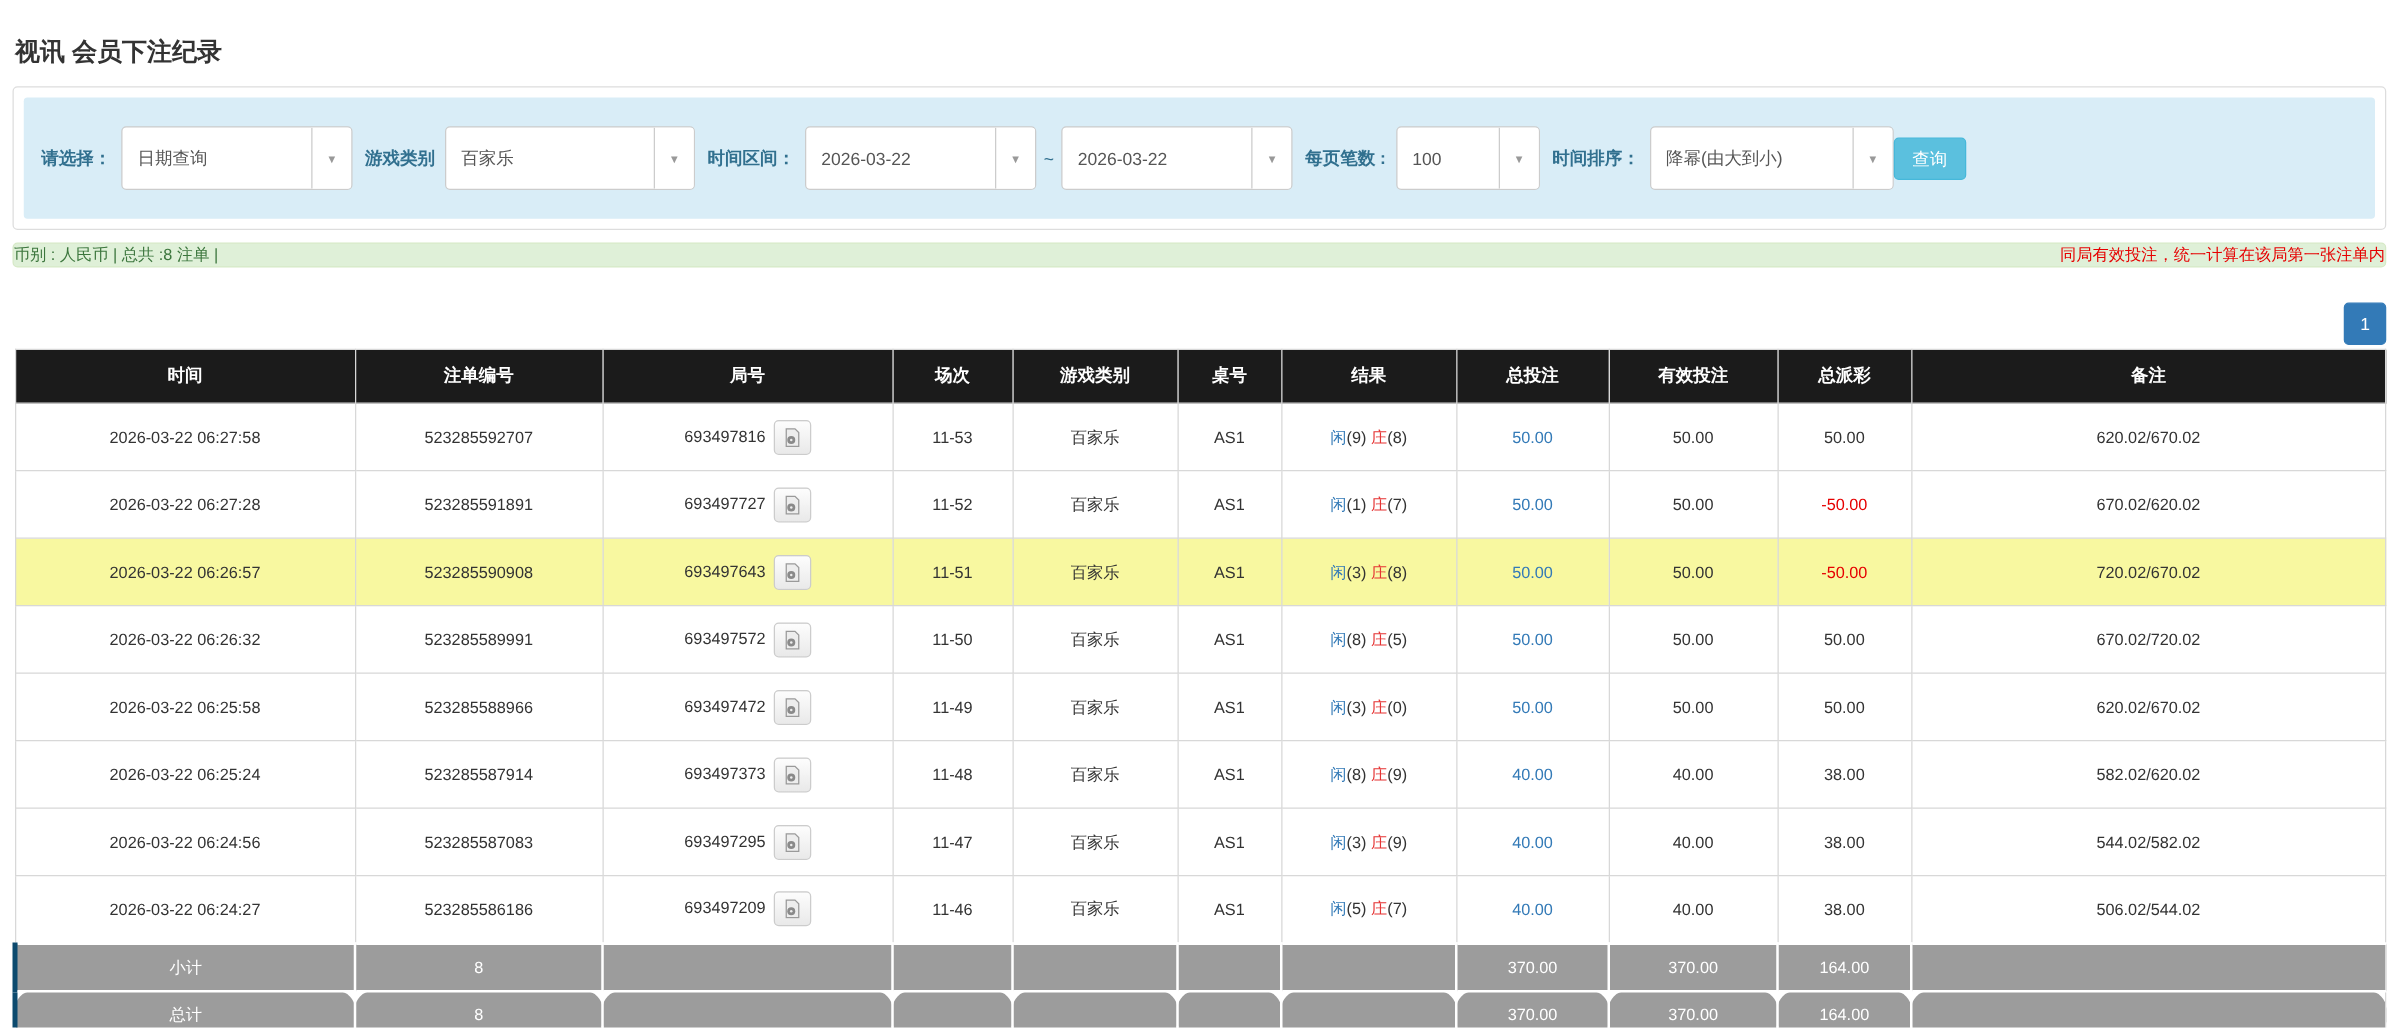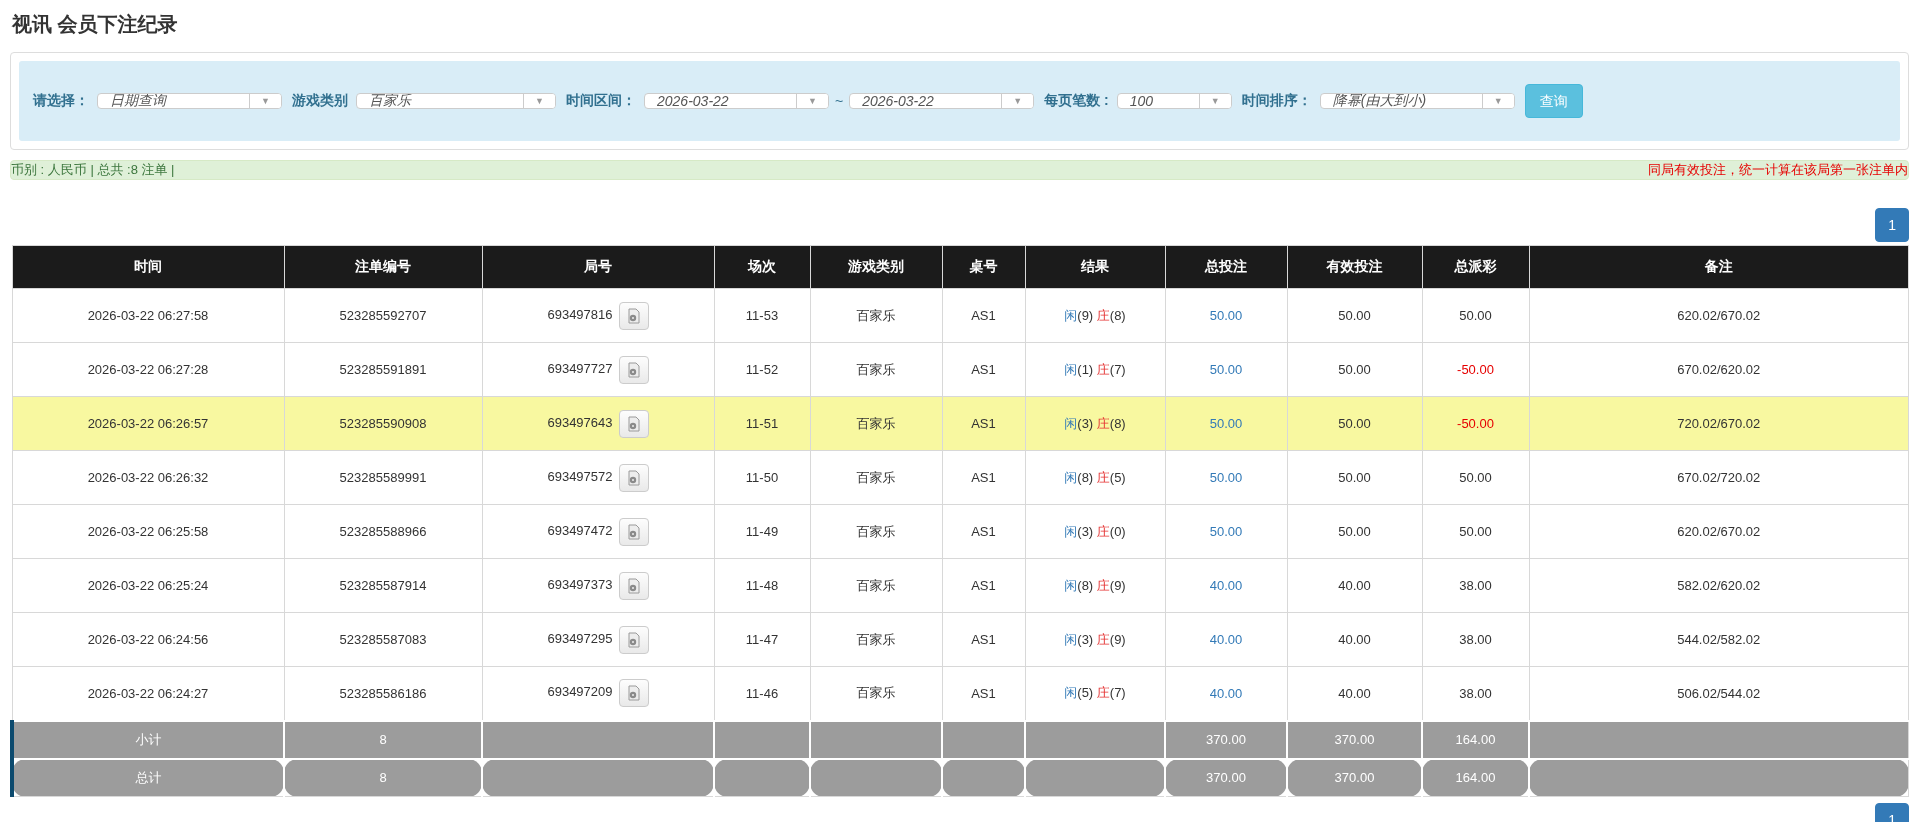--- a/index.html
+++ b/index.html
@@ -4,33 +4,33 @@
 <style>
   * { box-sizing: border-box; }
   html,body { margin:0; padding:0; }
   body {
     width:1919px; height:822px; overflow:hidden;
     background:#fff; color:#333;
     font-family:"Liberation Sans","DejaVu Sans",sans-serif;
   }
   .page { padding:8px 10px; }
 
-  .title { font-size:20px; font-weight:600; color:#333; margin:3px 0 14px 2px; }
+  .title { font-size:20px; font-weight:600; color:#333; margin:20px 0 14px 2px; }
 
   
   .filter-panel { border:1px solid #ddd; border-radius:4px; background:#fff; padding:8px; }
   .filter-bar { background:#d9edf7; border-radius:3px; padding:23px 10px; display:flex; align-items:center; }
   .flabel { color:#31708f; font-weight:bold; font-size:14px; white-space:nowrap; margin:0 8px 0 10px; }
   .flabel.first { margin-left:4px; }
-  .combo { background:#fff; border:1px solid #ccc; border-radius:4px; height:16px; display:flex; align-items:center; overflow:hidden;font-style:italic; }
+  .combo { background:#fff; border:1px solid #ccc; border-radius:4px; height:51px; display:flex; align-items:center; overflow:hidden; }
   .combo .val { padding:0 12px; font-size:14px; color:#555; flex:1; white-space:nowrap; overflow:hidden; }
   .combo .caret { width:32px; border-left:1px solid #ccc; align-self:stretch; display:flex; align-items:center; justify-content:center; color:#999; font-size:9px; background:#fff; cursor:pointer; }
   .w-select{width:185px} .w-game{width:200px} .w-date{width:185px} .w-size{width:115px} .w-sort{width:195px}
   .tilde { color:#31708f; font-size:14px; margin:0 6px; }
-  .btn-query { background:#5bc0de; border:1px solid #46b8da; color:#fff; font-size:14px; padding:7px 14px; border-radius:4px; margin-left:10px; cursor:pointer; line-height:18px; }
+  .btn-query { background:#5bc0de; border:1px solid #46b8da; color:#fff; font-size:14px; padding:7px 14px; border-radius:4px; cursor:pointer; line-height:18px; }
 
   
   .alert-summary { margin-top:10px; background:#dff0d8; border:1px solid #d6e9c6; border-radius:4px; padding:0; display:flex; justify-content:space-between; align-items:center; font-size:13px; }
   .alert-left { color:#3c763d; }
   .alert-right { color:#e60000; }
 
   
   .pagi-row { display:flex; justify-content:flex-end; margin-top:28px; margin-bottom:3px; }
   .pagi-row.bottom { margin-top:6px; }
   .page-btn { background:#337ab7; border:1px solid #337ab7; color:#fff; font-size:14px; padding:7px 12px; border-radius:4px; cursor:pointer; line-height:18px; }

